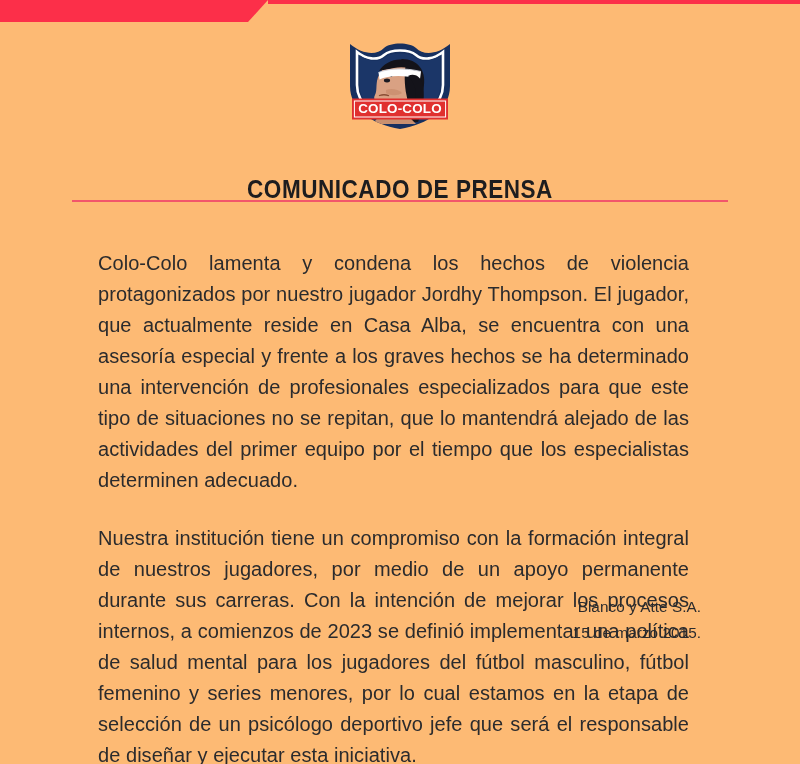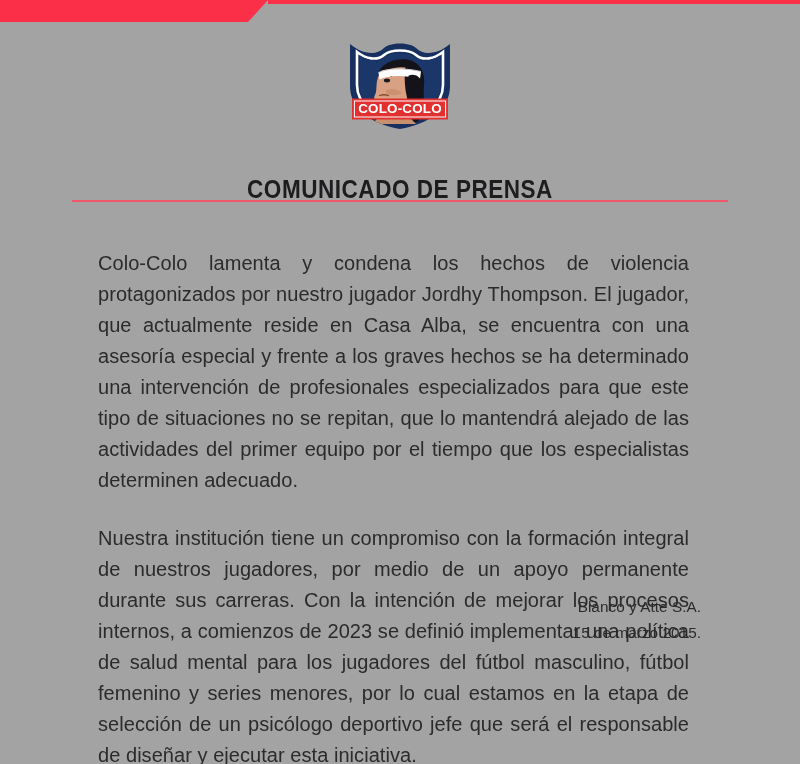--- a/index.html
+++ b/index.html
@@ -13,21 +13,21 @@
     height: 764px;
     overflow: hidden;
     font-family: "Liberation Sans", sans-serif;
     -webkit-font-smoothing: antialiased;
   }
 
   .page {
     position: relative;
     width: 800px;
     height: 764px;
-    background: #a3a3a3;
+    background: #fdba74;
     box-sizing: border-box;
   }
 
   
   .top-banner {
     position: absolute;
     top: 0;
     left: 0;
     width: 800px;
     height: 22px;

